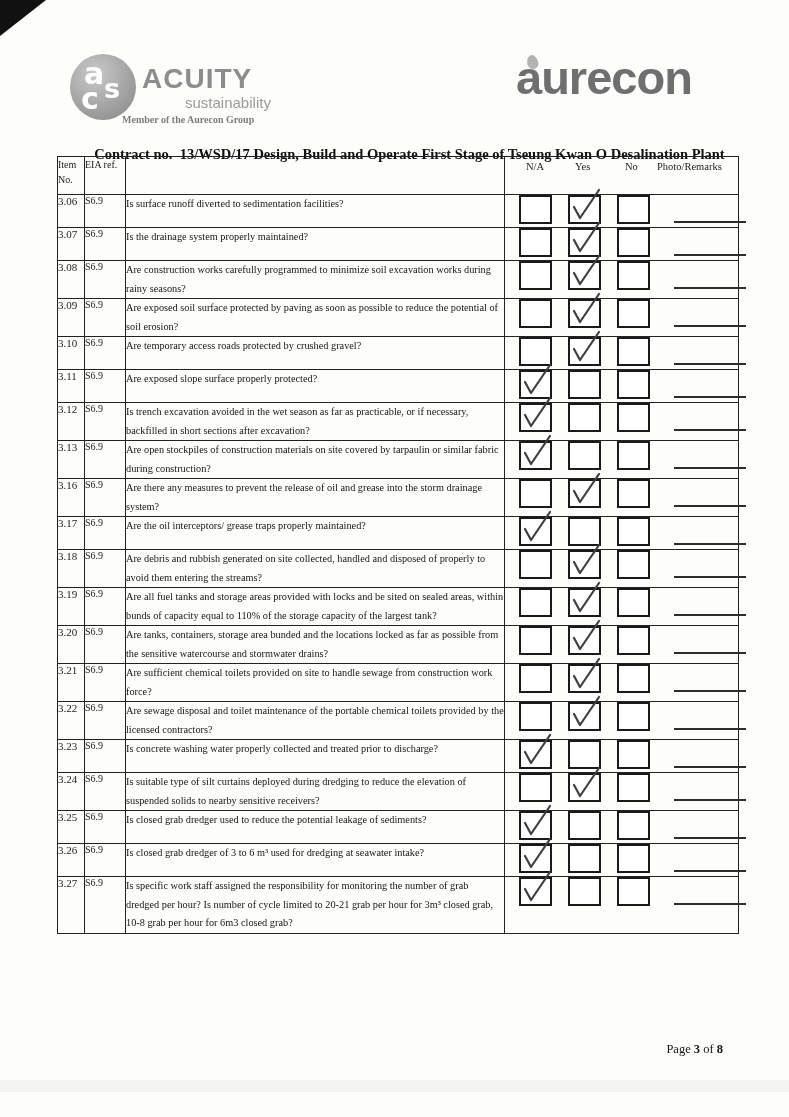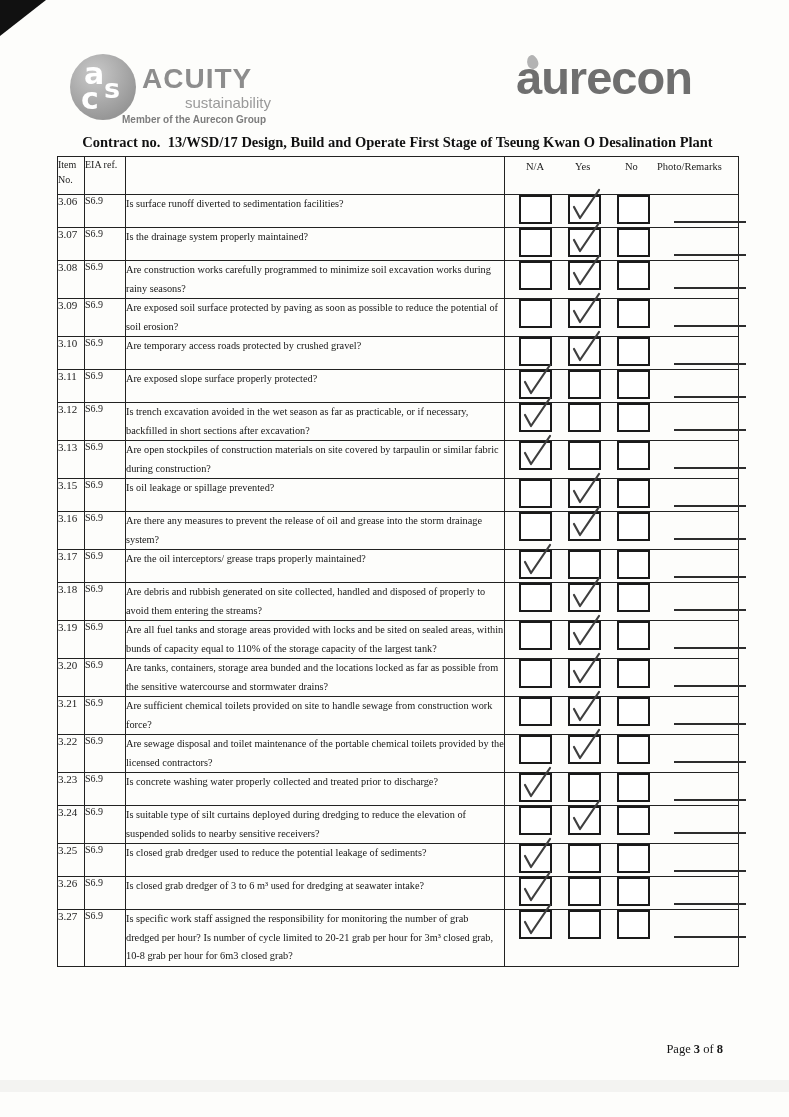--- a/index.html
+++ b/index.html
@@ -9,29 +9,29 @@
 
   
   .acuity{position:absolute;left:66px;top:50px;width:240px;height:80px}
   .acuity-circle{position:absolute;left:4px;top:4px;width:66px;height:66px;border-radius:50%;background:radial-gradient(circle at 38% 30%,#c9c9c9,#969696 75%)}
   .acuity-circle span{position:absolute;color:#fff;font-family:"DejaVu Sans",sans-serif;font-weight:bold;line-height:1}
   .mg-a{left:14px;top:5px;font-size:30px}
   .mg-s{left:34px;top:21px;font-size:27px}
   .mg-c{left:11px;top:30px;font-size:30px}
   .acuity-name{position:absolute;left:76px;top:13px;font-family:"Liberation Sans",sans-serif;font-weight:bold;font-size:28px;letter-spacing:1px;color:#8d8d8d}
   .acuity-sub{position:absolute;left:119px;top:44px;font-family:"Liberation Sans",sans-serif;font-size:15px;color:#9a9a9a}
-  .acuity-tagline{position:absolute;left:56px;top:64px;font-family:Liberation Sans, sans-serif;font-weight:bold;font-size:10px;color:#7d7d7d}
+  .acuity-tagline{position:absolute;left:56px;top:64px;font-family:Liberation Serif, serif;font-weight:bold;font-size:10px;color:#7d7d7d}
 
   
   .aurecon{position:absolute;left:516px;top:52px;width:240px;height:60px}
   .aurecon-word{position:absolute;left:0;top:2px;font-family:"Liberation Sans",sans-serif;font-weight:bold;font-size:47px;letter-spacing:-1px;color:#6f6f6f;line-height:1}
   .aurecon-drop{position:absolute;left:11px;top:3px;width:11px;height:14px;background:#b3b3b3;border-radius:55% 45% 50% 50% / 60% 60% 40% 40%;transform:rotate(-18deg)}
 
   
-  .doc-title{position:absolute;left:57px;top:134px;width:681px;margin:0;font-size:14.5px;font-weight:bold;text-align:center;white-space:pre;color:#111}
+  .doc-title{position:absolute;left:57px;top:134px;width:681px;margin:12px;font-size:14.5px;font-weight:bold;text-align:center;white-space:pre;color:#111}
 
   
   .checklist{position:absolute;left:57px;top:156px;width:681px;border-collapse:collapse;table-layout:fixed}
   .checklist th,.checklist td{border:1.6px solid #222;padding:0;font-weight:normal;text-align:left;vertical-align:top;background:transparent}
   .checklist thead tr{height:38px}
   .checklist tbody tr{height:33px}
   .h-item,.h-eia{font-size:10px;line-height:15px;padding:2px 0 0 3px}
   .c-item{font-size:11px;padding:3px 1px 0 2px}
   .c-ref{font-size:10px;padding:3px 0 0 3px}
   .c-q{font-size:10.3px;vertical-align:middle;text-align:justify;line-height:18.5px;padding:2px 8px 2px 5px;color:#151515}
@@ -236,37 +236,20 @@
                 </svg>
               </span>
         <span class="cb"></span>
         <span class="cb"></span>
         <span class="remark-line"></span>
       </div>
     </td>
   </tr>
 
 
-  <tr>
-    <td class="c-item">3.15</td>
-    <td class="c-ref">S6.9</td>
-    <td class="c-q">Is oil leakage or spillage prevented?</td>
-    <td class="c-checks">
-      <div class="checks-wrap">
-        <span class="cb"></span>
-        <span class="cb">
-                <svg class="tick" viewBox="0 0 38 40">
-                  <path d="M7 21 L13 32 L32 4" fill="none" stroke="#3f3f3f" stroke-width="2.2" stroke-linecap="round" stroke-linejoin="round"></path>
-                </svg>
-              </span>
-        <span class="cb"></span>
-        <span class="remark-line"></span>
-      </div>
-    </td>
-  </tr>
 
   <tr>
     <td class="c-item">3.16</td>
     <td class="c-ref">S6.9</td>
     <td class="c-q">Are there any measures to prevent the release of oil and grease into the storm drainage system?</td>
     <td class="c-checks">
       <div class="checks-wrap">
         <span class="cb"></span>
         <span class="cb">
                 <svg class="tick" viewBox="0 0 38 40">

